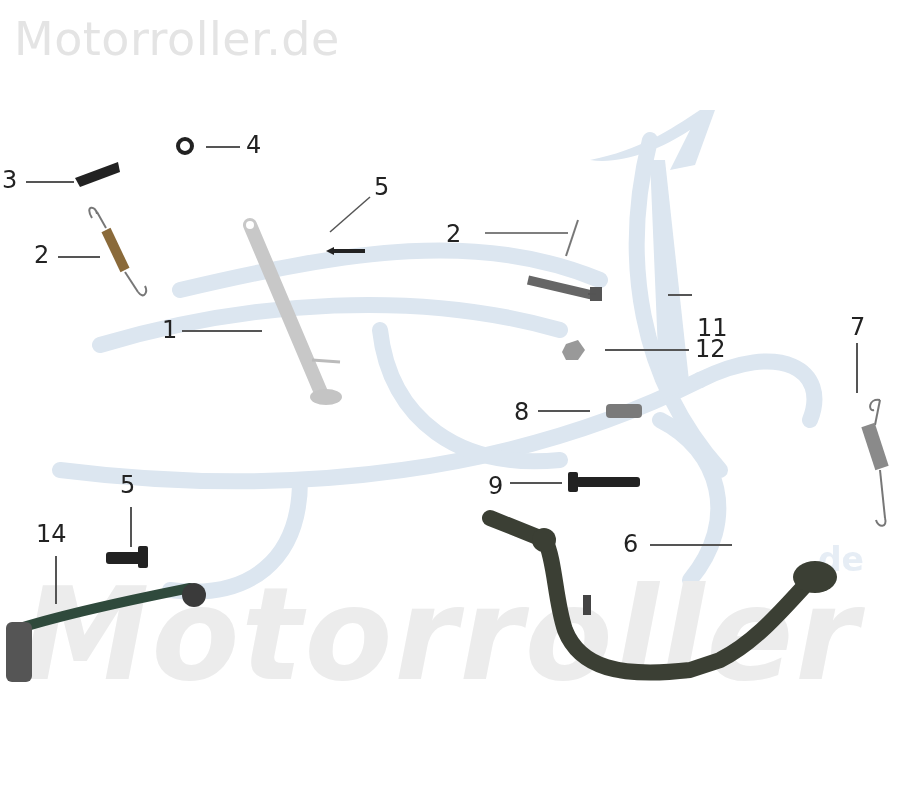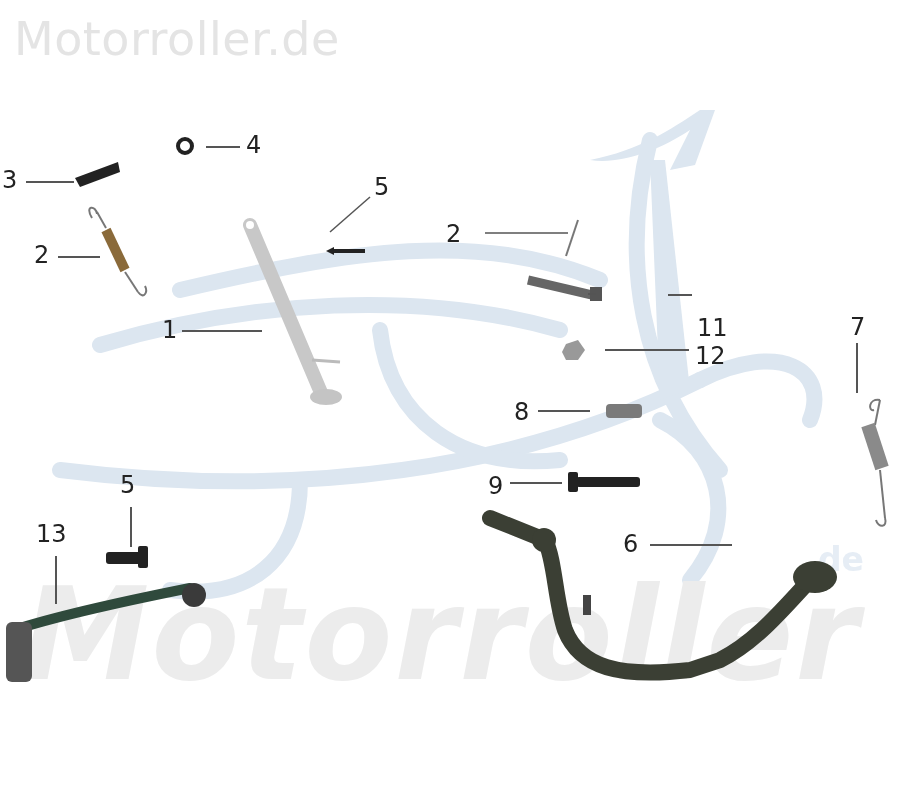--- a/index.html
+++ b/index.html
@@ -122,32 +122,32 @@
   </svg>
 
 <div class="lbl" style="left:162px;top:318px;">1</div>
 <div class="lead" style="left:182px;top:330px;width:80px;"></div>
 
 <div class="lbl" style="left:446px;top:222px;">2</div>
 
 <div class="lbl" style="left:697px;top:282px;margin-top:34px;">11</div>
 <div class="lead" style="left:668px;top:294px;width:24px;"></div>
 
-<div class="lbl" style="left:695px;top:344px;">12</div>
+<div class="lbl" style="left:695px;top:337px;">12</div>
 <div class="lead" style="left:605px;top:349px;width:84px;"></div>
 
 <div class="lbl" style="left:850px;top:315px;">7</div>
 <div class="vlead" style="left:856px;top:343px;height:50px;"></div>
 
 <div class="lbl" style="left:514px;top:400px;">8</div>
 <div class="lead" style="left:538px;top:410px;width:52px;"></div>
 
 <div class="lbl" style="left:488px;top:474px;">9</div>
 <div class="lead" style="left:510px;top:482px;width:52px;"></div>
 
 <div class="lbl" style="left:623px;top:532px;">6</div>
 <div class="lead" style="left:650px;top:544px;width:82px;"></div>
 
 <div class="lbl" style="left:120px;top:473px;">5</div>
 <div class="vlead" style="left:130px;top:507px;height:40px;"></div>
 
-<div class="lbl" style="left:36px;top:522px;">13</div>
+<div class="lbl" style="left:36px;top:522px;">14</div>
 <div class="vlead" style="left:55px;top:556px;height:48px;"></div>
 
 </body></html>

